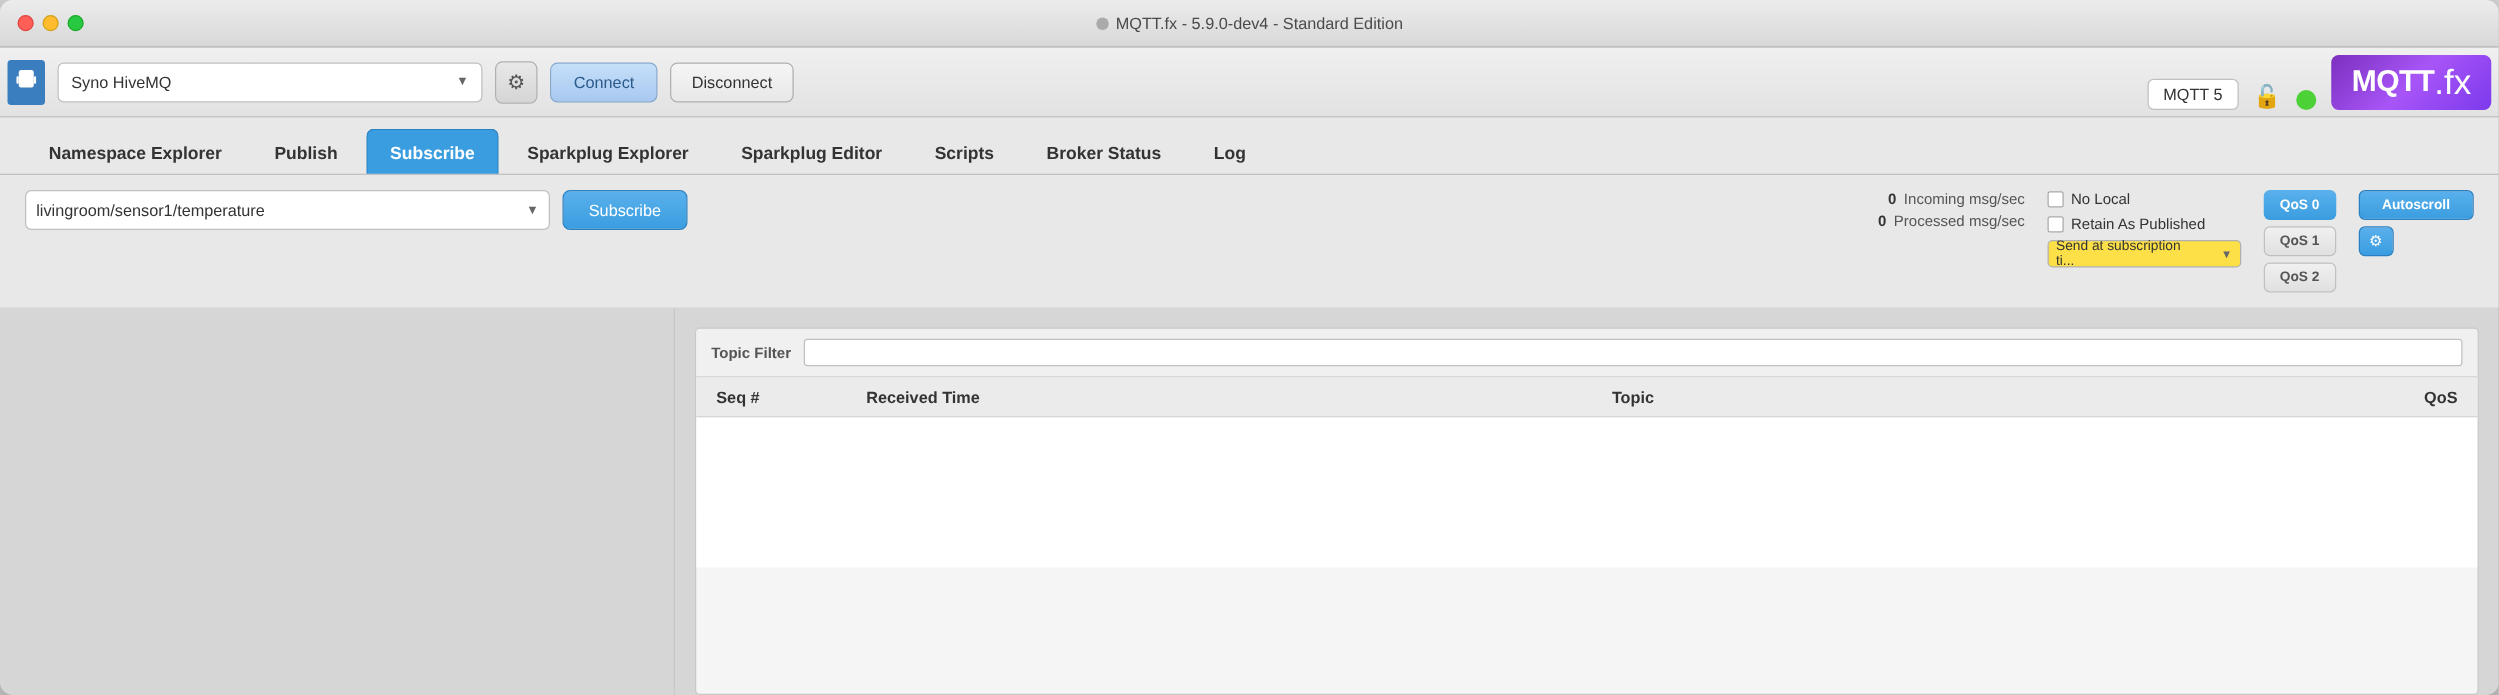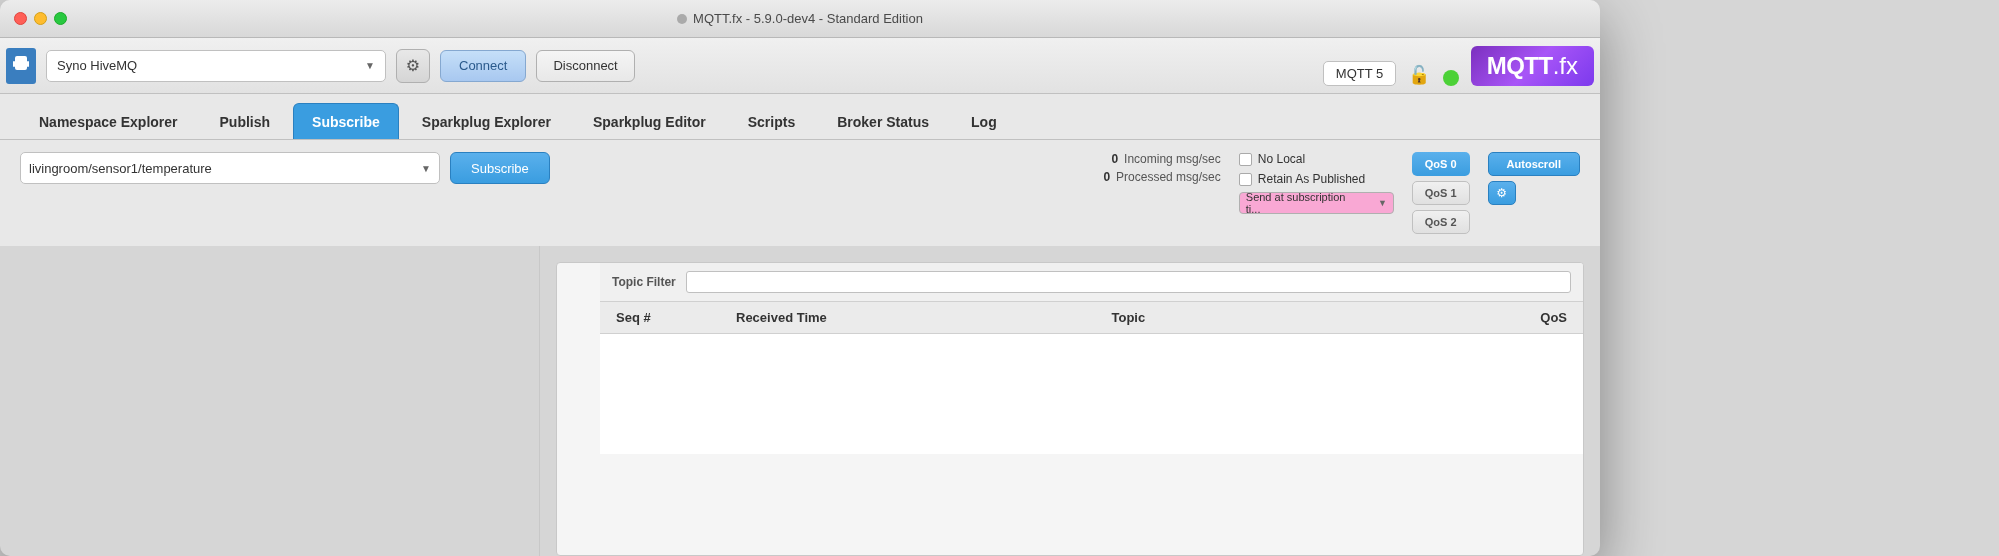--- a/index.html
+++ b/index.html
@@ -151,21 +151,21 @@
       display: flex;
       align-items: center;
     }
     .mqtt-logo-text {
       font-size: 24px;
       font-weight: 900;
       color: white;
       letter-spacing: -0.5px;
     }
     .mqtt-logo-fx {
-      font-size: 24px;
+      font-size: 28px;
       font-weight: 300;
       color: white;
     }
 
     
     .nav-tabs {
       background: #e8e8e8;
       height: 46px;
       display: flex;
       align-items: flex-end;
@@ -252,21 +252,21 @@
       width: 13px; height: 13px;
       border: 1px solid #aaa;
       background: white;
       border-radius: 2px;
       display: flex; align-items: center; justify-content: center;
     }
 
     .send-dropdown {
       display: flex;
       align-items: center;
-      background: #f9a8d4;
+      background: #fde047;
       border: 1px solid #b0b0b0;
       border-radius: 4px;
       height: 22px;
       padding: 0 6px;
       font-size: 11px;
       color: #333;
       cursor: pointer;
       gap: 20px;
       width: 155px;
     }
@@ -324,21 +324,20 @@
       font-size: 12px;
     }
 
     
     .table-container {
       background: #f5f5f5;
       border: 1px solid #c8c8c8;
       border-radius: 4px;
       overflow: hidden;
       flex: 1;
-      padding-left: 43px;
     }
     .topic-filter-row {
       display: flex;
       align-items: center;
       padding: 8px 12px;
       gap: 10px;
       border-bottom: 1px solid #d0d0d0;
       background: #f0f0f0;
     }
     .topic-filter-label {
@@ -368,21 +367,21 @@
     }
     .table-header .col { }
     .table-header .col-right { text-align: right; }
     .table-body {
       min-height: 120px;
       background: white;
     }
 
     
     .app-window {
-      width: 1600px;
+      width: 1999px;
       height: 556px;
       background: #d6d6d6;
       border-radius: 10px;
       overflow: hidden;
       display: flex;
       flex-direction: column;
       box-shadow: 0 20px 60px rgba(0,0,0,0.4);
     }
 
     .content-area {

